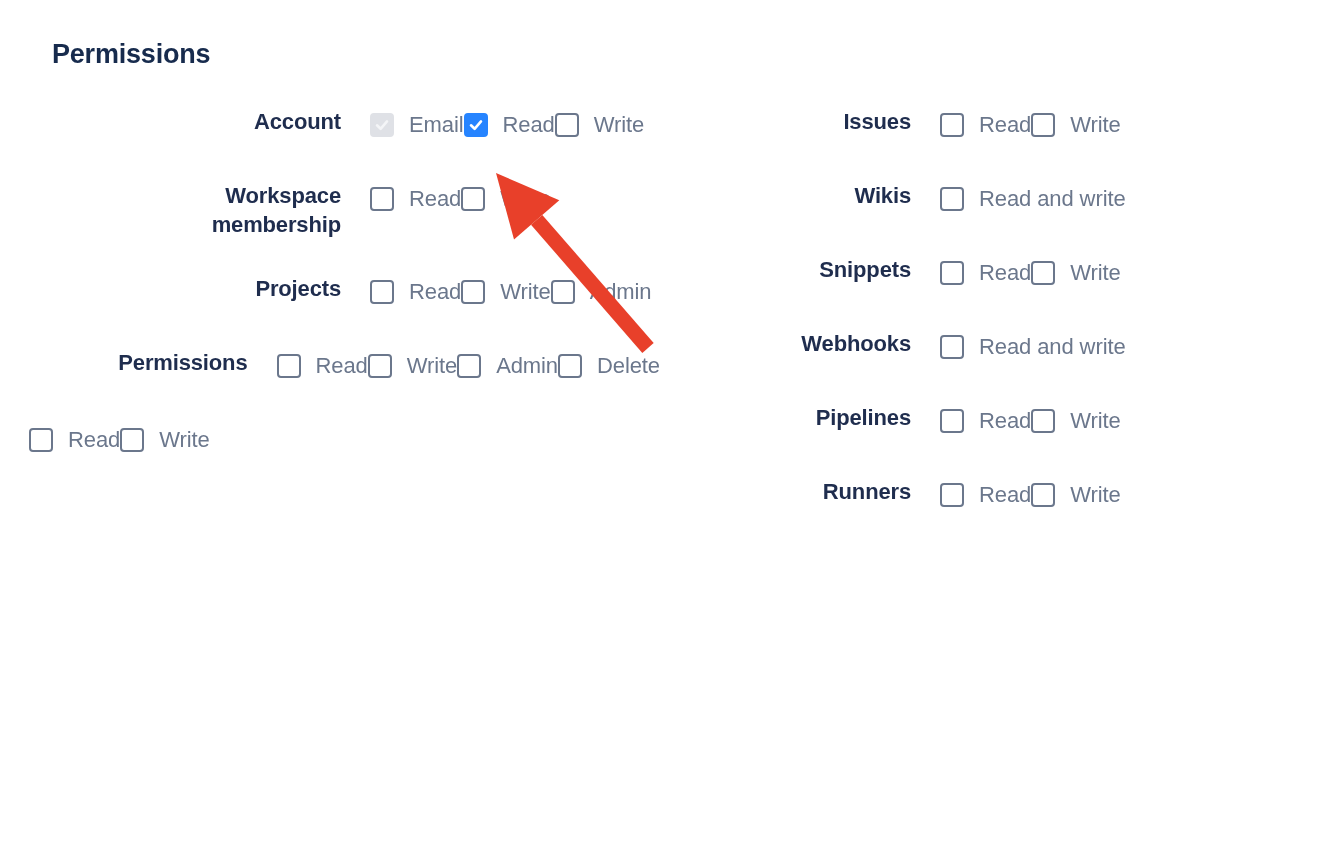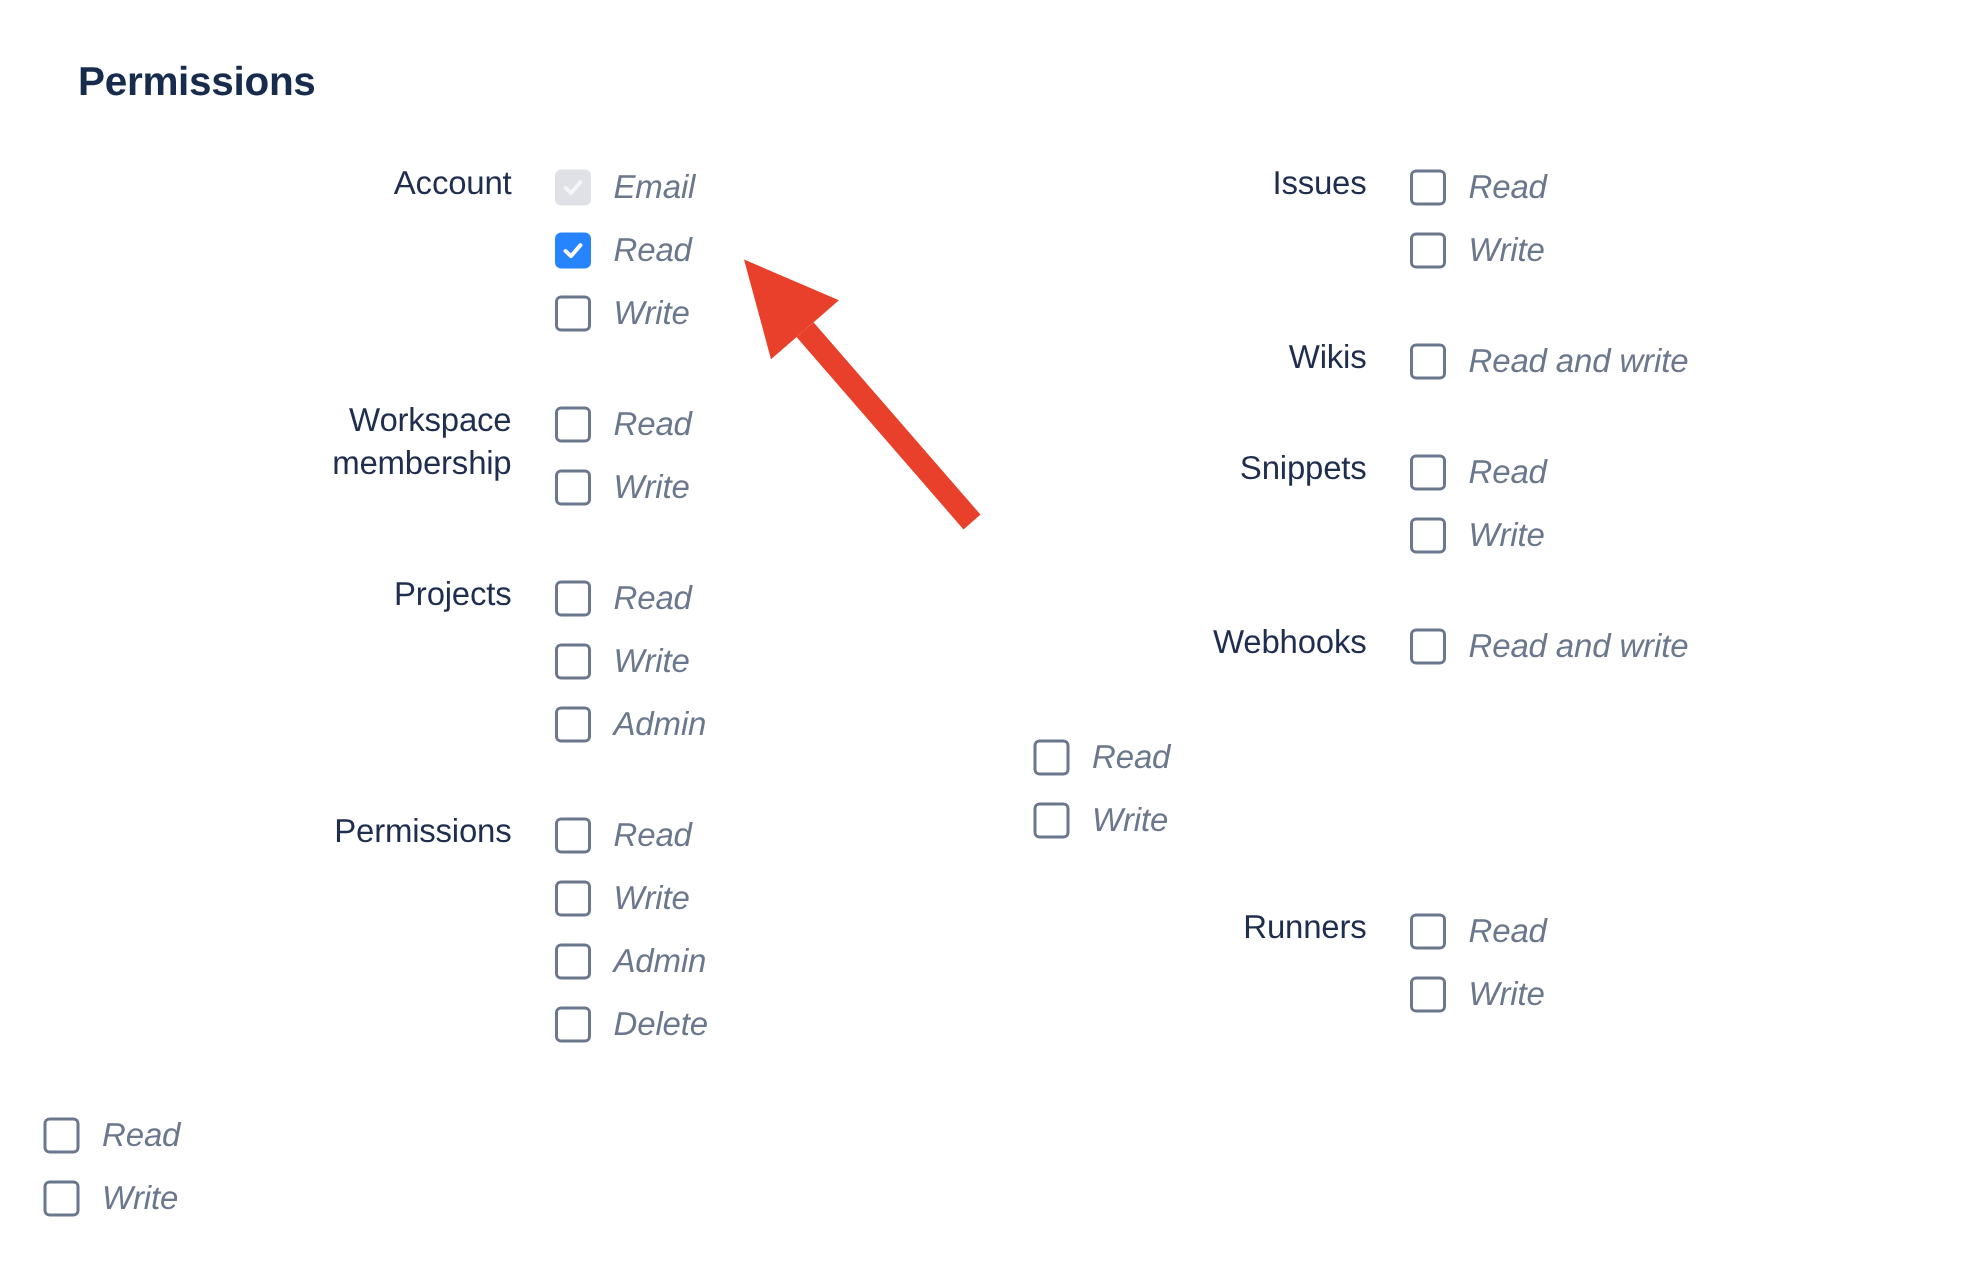--- a/index.html
+++ b/index.html
@@ -44,36 +44,34 @@
 
   .perm-group {
     display: flex;
     flex-direction: row;
     align-items: flex-start;
     margin-bottom: 32px;
   }
 
   .group-label {
     font-size: 22px;
-    font-weight: normal;
+    font-weight: bold;
     color: #1f2d4e;
     text-align: right;
     line-height: 29px;
     padding-top: 3px;
     letter-spacing: -0.15px;
     white-space: pre-line;
   }
   .column.left  .group-label { width: 341px; }
   .column.right .group-label { width: 251px; }
 
   .group-options {
     display: flex;
-    flex-direction: column;
     padding-left: 29px;
-    font-style: italic;
   }
 
   .option-row {
     display: flex;
     flex-direction: row;
     align-items: center;
     height: 42px;
   }
 
   .checkbox {
@@ -263,20 +261,21 @@
       <div class="perm-group">
         <div class="group-label">Webhooks</div>
         <div class="group-options">
           <div class="option-row">
             <div class="checkbox"></div>
             <span class="option-label">Read and write</span>
           </div>
         </div>
       </div>
       <div class="perm-group">
+        <div class="group-label">Pipelines</div>
         <div class="group-options">
           <div class="option-row">
             <div class="checkbox"></div>
             <span class="option-label">Read</span>
           </div>
           <div class="option-row">
             <div class="checkbox"></div>
             <span class="option-label">Write</span>
           </div>
         </div>

